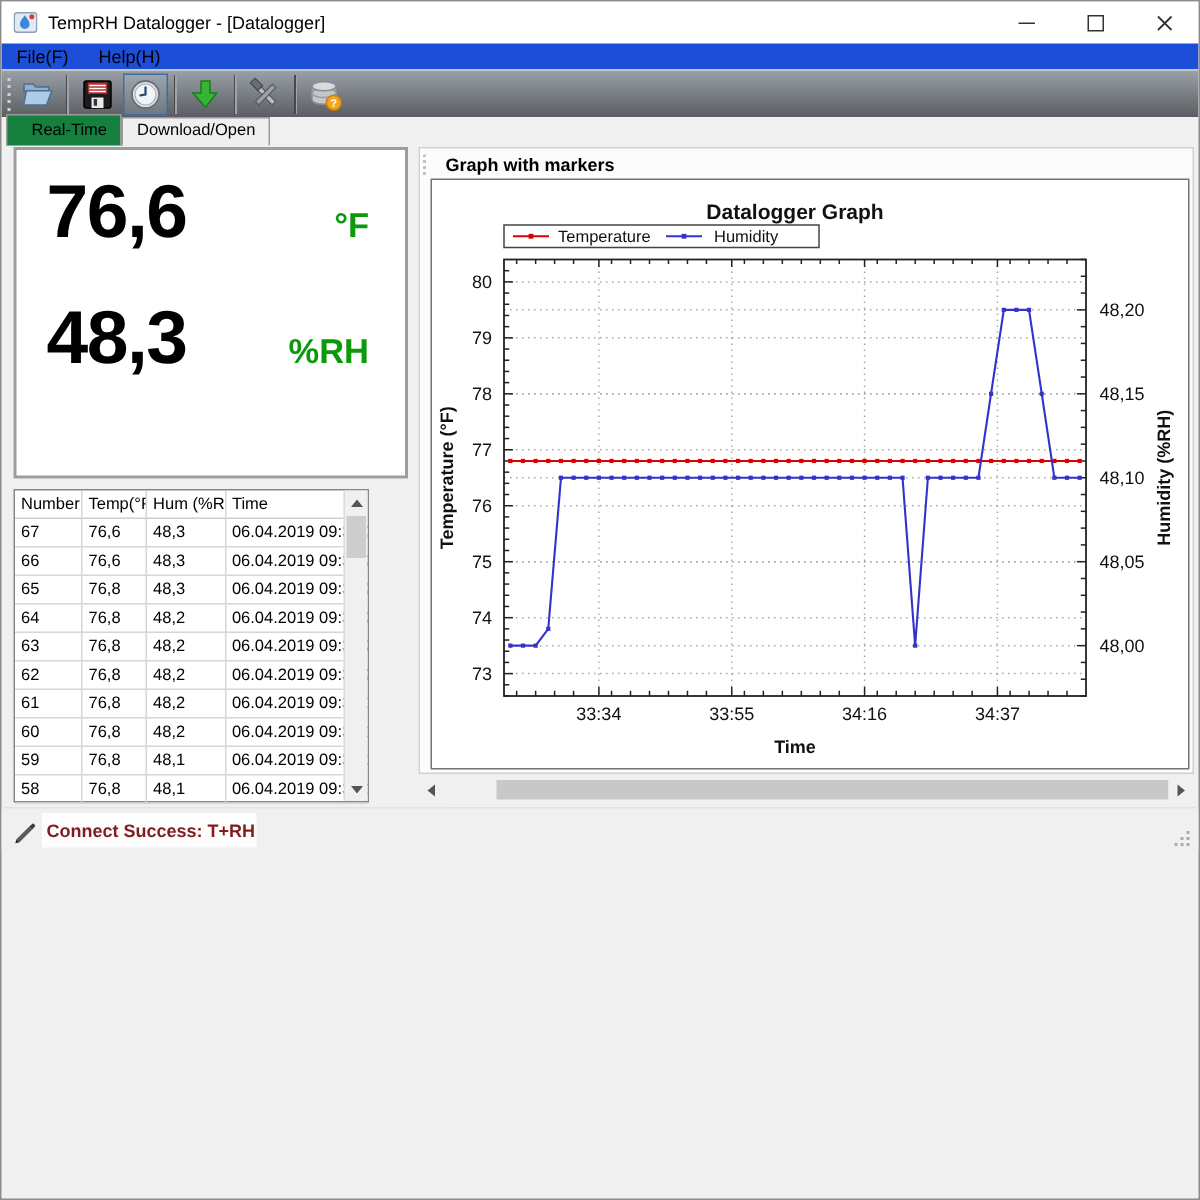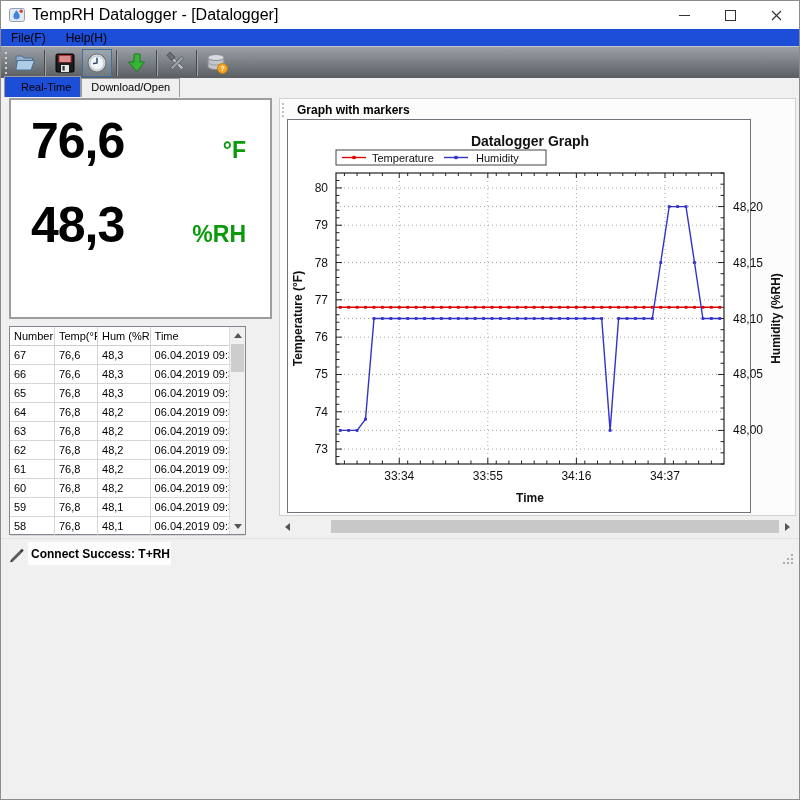--- a/index.html
+++ b/index.html
@@ -3,21 +3,21 @@
 <meta charset="utf-8">
 <style>
   html,body{margin:0;padding:0;background:#d4d4d4;}
   .window{position:relative;width:800px;height:800px;background:#f0f0f0;
     font-family:"Liberation Sans",sans-serif;color:#000;overflow:hidden;
     border:1px solid #8c8c8c;box-sizing:border-box;}
   
   .titlebar{position:absolute;left:0;top:0;right:0;height:28px;background:#ffffff;
     display:flex;align-items:center;}
   .titlebar .appicon{margin-left:8px;width:16px;height:16px;}
-  .titlebar .title{margin-left:7px;font-size:16px;}
+  .titlebar .title{margin-left:7px;font-size:12px;}
   .wincontrols{margin-left:auto;display:flex;height:100%;}
   .wbtn{width:46px;height:100%;display:flex;align-items:center;justify-content:center;}
   .glyph-min{width:11px;height:0;border-top:1px solid #333;}
   .glyph-max{width:9px;height:9px;border:1px solid #333;}
   
   .menubar{position:absolute;left:0;top:28px;right:0;height:17px;background:#1d4ed8;
     display:flex;align-items:center;font-size:12px;}
   .menubar .mitem{padding:0 10px;}
   
   .toolbar{position:absolute;left:0;top:45px;right:0;height:31px;
@@ -27,21 +27,21 @@
     background:repeating-linear-gradient(#cfd3d8 0 2px,transparent 2px 5px);
     background-size:2px 100%;background-repeat:no-repeat;background-position:2px 2px;}
   .tbtn{width:30px;height:28px;display:flex;align-items:center;justify-content:center;margin:0 1px;}
   .tbtn.selected{border:1px solid #3f6e9e;background:rgba(200,220,240,0.18);box-sizing:border-box;}
   .tsep{width:2px;height:26px;margin:0 3px;
     background:linear-gradient(90deg,#45484c 50%,#9fa4aa 50%);}
   
   .tabs{position:absolute;left:3px;top:78px;display:flex;align-items:flex-end;height:18px;}
   .tab{font-size:11px;padding:2px 9px 3px 9px;border:1px solid #9b9b9b;border-bottom:none;
     background:#efefef;height:13px;}
-  .tab.active{background:#1d4ed8;padding-top:4px;position:relative;z-index:2;padding-left:16px;}
+  .tab.active{background:#15803d;padding-top:4px;position:relative;z-index:2;padding-left:16px;}
   
   .readout{position:absolute;left:8px;top:97px;width:263px;height:221px;background:#fff;
     border:2px solid #9d9d9d;box-sizing:border-box;}
   .ro-row{display:flex;align-items:baseline;justify-content:space-between;
     padding:0 24px 0 20px;}
   .ro-row.first{margin-top:12px;}
   .ro-row.second{margin-top:26px;}
   .ro-val{font-size:50px;font-weight:bold;letter-spacing:-1px;}
   .ro-unit{font-size:23px;font-weight:bold;}
   
@@ -64,21 +64,21 @@
     border-top:5px solid #555;}
   .vs-thumb{position:absolute;left:1px;top:17px;width:13px;height:28px;background:#cdcdcd;}
   
   .gpanel{position:absolute;left:278px;top:97px;width:517px;height:418px;background:#fcfcfc;
     border:1px solid #d0d0d0;box-sizing:border-box;}
   .gheader{display:flex;align-items:flex-end;height:18px;}
   .g-grip{width:4px;height:14px;margin-left:2px;
     background:repeating-linear-gradient(#bfc3c8 0 2px,transparent 2px 4px);
     background-size:2px 100%;background-repeat:no-repeat;}
   .gtitle{font-size:12px;font-weight:bold;margin-left:11px;}
-  .chartbox{position:absolute;left:7px;top:20px;width:464px;height:394px;background:#fff;
+  .chartbox{position:absolute;left:7px;top:20px;width:506px;height:394px;background:#fff;
     border:1px solid #6f737a;box-sizing:border-box;}
   
   .hscroll{position:absolute;left:278px;top:518px;width:517px;height:15px;background:#f1f1f1;}
   .hs-left,.hs-right{position:absolute;top:0;width:17px;height:15px;display:flex;
     align-items:center;justify-content:center;background:#f0f0f0;}
   .hs-left{left:0;} .hs-right{right:0;}
   .tri-l{width:0;height:0;border-top:4px solid transparent;border-bottom:4px solid transparent;
     border-right:5px solid #555;}
   .tri-r{width:0;height:0;border-top:4px solid transparent;border-bottom:4px solid transparent;
     border-left:5px solid #555;}
@@ -568,21 +568,21 @@
       </div>
   </div>
 
   <div class="statusbar">
     <svg class="st-icon" width="18" height="18" viewBox="0 0 18 18">
       <path d="M3 14.5 L11.5 6 L13.5 8 L5 16.5 Z" fill="#5a5a5a"></path>
       <path d="M11.5 6 L14 3.8 L15.7 5.5 L13.5 8 Z" fill="#3a3a3a"></path>
       <path d="M3 14.5 L5 16.5 L2.2 17.2 Z" fill="#222"></path>
     </svg>
     <div class="st-chip">
-      <span class="st-text" style="color: #000000;">Connect Success: T+RH</span>
+      <span class="st-text" style="color: #7f1d1d;">Connect Success: T+RH</span>
     </div>
     <svg class="resize-grip" width="12" height="12" viewBox="0 0 12 12">
       <g fill="#ababab">
         <rect x="9" y="1" width="2" height="2"></rect>
           <rect x="9" y="5" width="2" height="2"></rect>
           <rect x="5" y="5" width="2" height="2"></rect>
         <rect x="9" y="9" width="2" height="2"></rect>
           <rect x="5" y="9" width="2" height="2"></rect>
           <rect x="1" y="9" width="2" height="2"></rect>
       </g>

